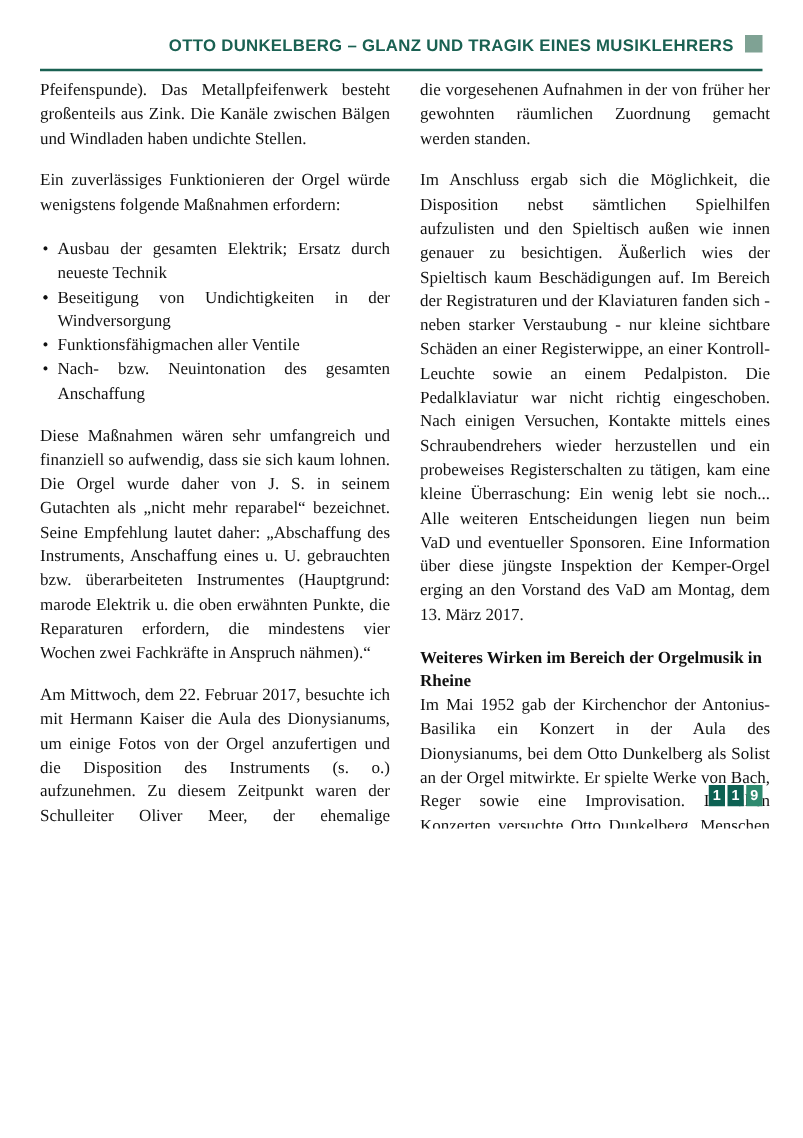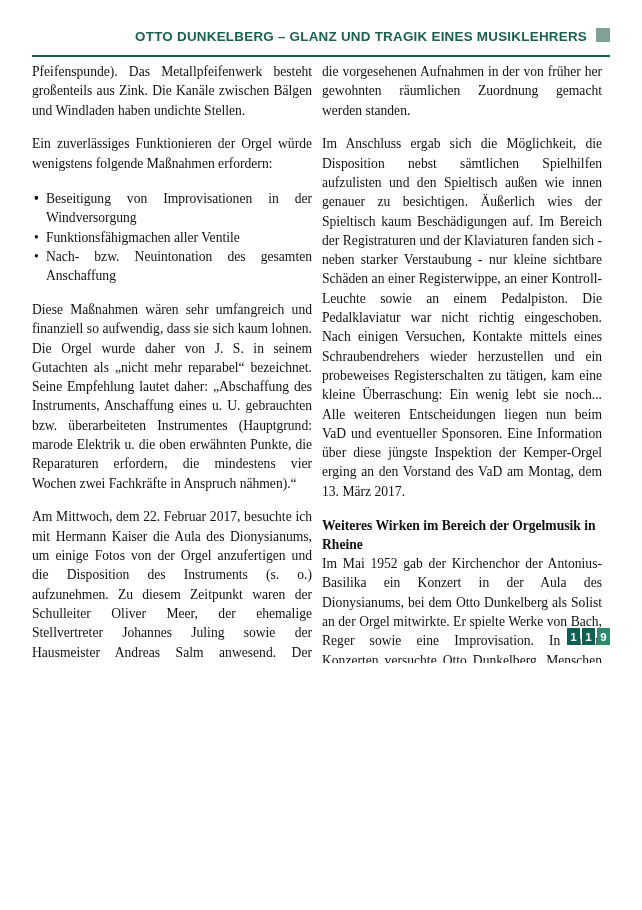--- a/index.html
+++ b/index.html
@@ -56,21 +56,21 @@
   }
 
   
   .columns {
     position: absolute;
     left: 32px;
     top: 62px;
     width: 578px;
     height: 800px;
     display: flex;
-    gap: 10px;
+    gap: 24px;
   }
   .col {
     width: 280px;
     flex: 0 0 280px;
   }
 
   .col p {
     margin: 0 0 14.5px 0;
     font-size: 13.6px;
     line-height: 19.3px;
@@ -148,27 +148,28 @@
 
   <div class="columns">
 
     <div class="col">
       <p>Pfeifenspunde). Das Metallpfeifenwerk besteht großenteils aus Zink. Die Kanäle zwischen Bälgen und Windladen haben undichte Stellen.</p>
       <p class="tight">Ein zuverlässiges Funktionieren der Orgel würde wenigstens folgende Maßnahmen erfordern:</p>
 
       <ul class="bullets">
         <li>
           <span class="bullet-dot">•</span>
+          <span>Ausbau der gesamten Elektrik; Ersatz durch neueste Technik</span>
         </li>
         <li>
           <span class="bullet-dot">•</span>
         </li>
         <li>
           <span class="bullet-dot">•</span>
-          <span>Beseitigung von Improvisationen in der Windversorgung</span>
+          <span>Beseitigung von Undichtigkeiten in der Windversorgung</span>
         </li>
         <li>
           <span class="bullet-dot">•</span>
           <span>Funktionsfähigmachen aller Ventile</span>
         </li>
         <li>
           <span class="bullet-dot">•</span>
           <span>Nach- bzw. Neuintonation des gesamten Anschaffung</span>
         </li>
       </ul>

